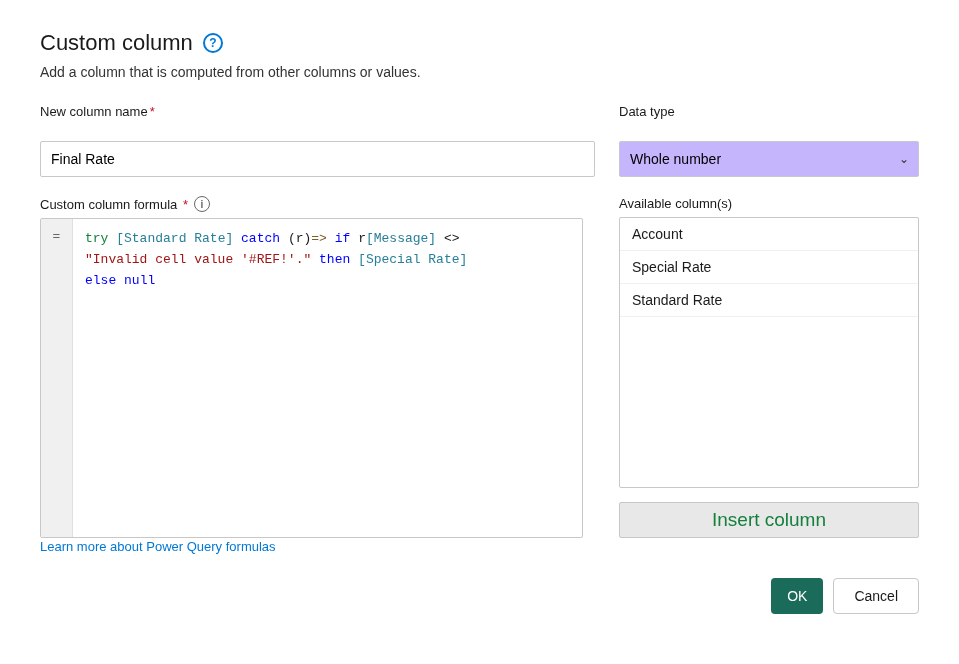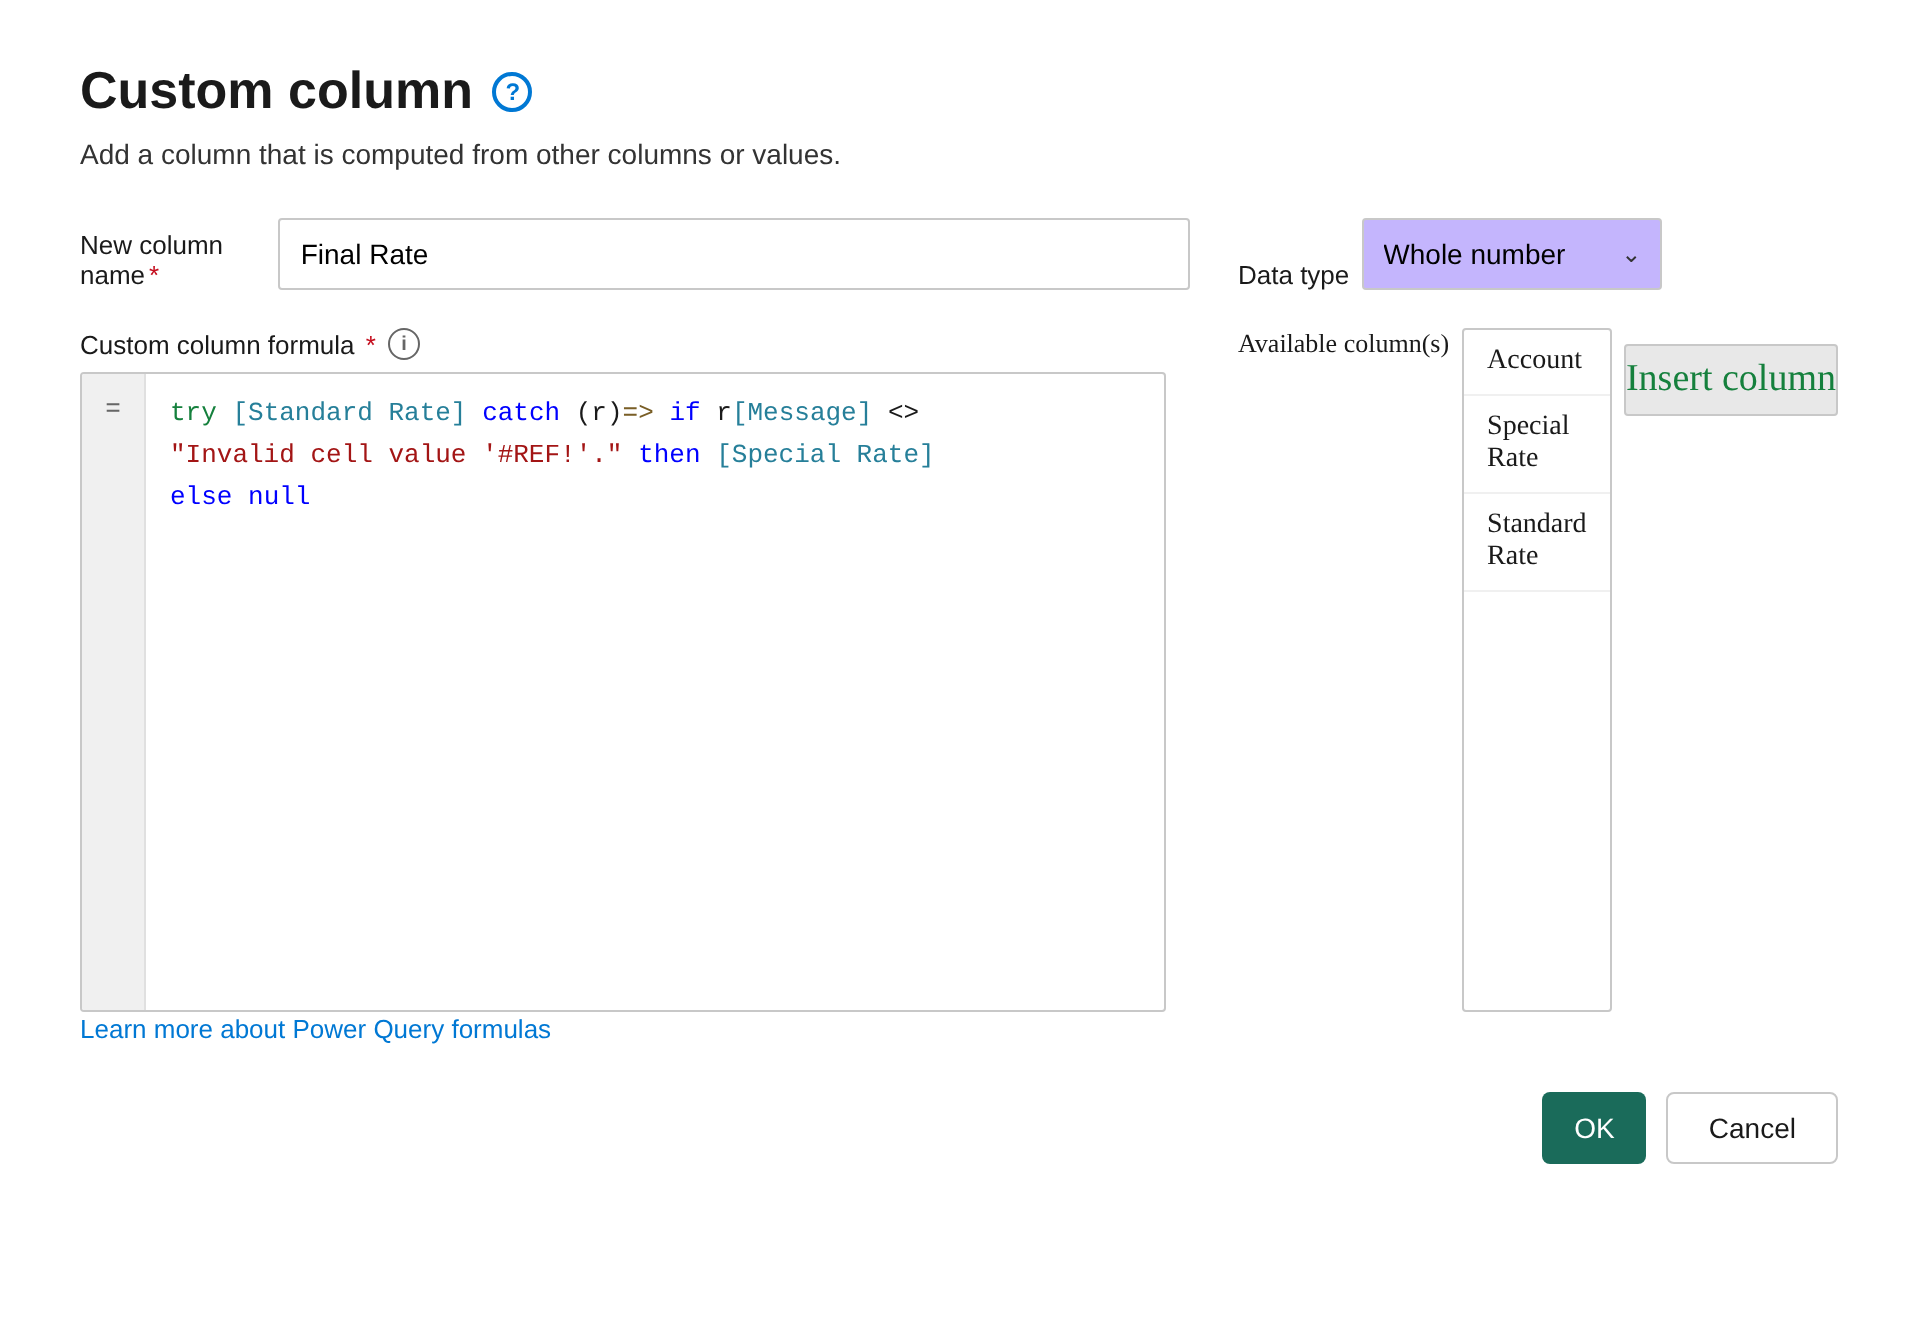--- a/index.html
+++ b/index.html
@@ -14,22 +14,22 @@
     }
 
     .title-row {
       display: flex;
       align-items: center;
       gap: 10px;
       margin-bottom: 8px;
     }
 
     .page-title {
-      font-size: 26px;
-      font-weight: 700;
+      font-size: 22px;
+      font-weight: 400;
       text-align: right;
     }
 
     .help-icon {
       width: 20px;
       height: 20px;
       border-radius: 50%;
       border: 2px solid #0078d4;
       color: #0078d4;
       display: flex;
@@ -48,23 +48,22 @@
     }
 
     .form-row {
       display: flex;
       gap: 24px;
       margin-bottom: 18px;
     }
 
     .form-group {
       display: flex;
-      flex-direction: row;
-      gap: 6px;
-      align-items: flex-end;
+      flex-direction: column;
+      gap: 22px;
     }
 
     .form-group.left {
       flex: 1;
     }
 
     .form-group.right {
       width: 300px;
     }
 
@@ -126,22 +125,22 @@
     .formula-left {
       flex: 1;
       display: flex;
       flex-direction: column;
       gap: 6px;
     }
 
     .formula-right {
       width: 300px;
       display: flex;
+      flex-direction: column;
       gap: 6px;
-      font-family: Liberation Serif, serif;
     }
 
     .formula-label-row {
       display: flex;
       align-items: center;
       gap: 6px;
     }
 
     .info-icon {
       width: 16px;

